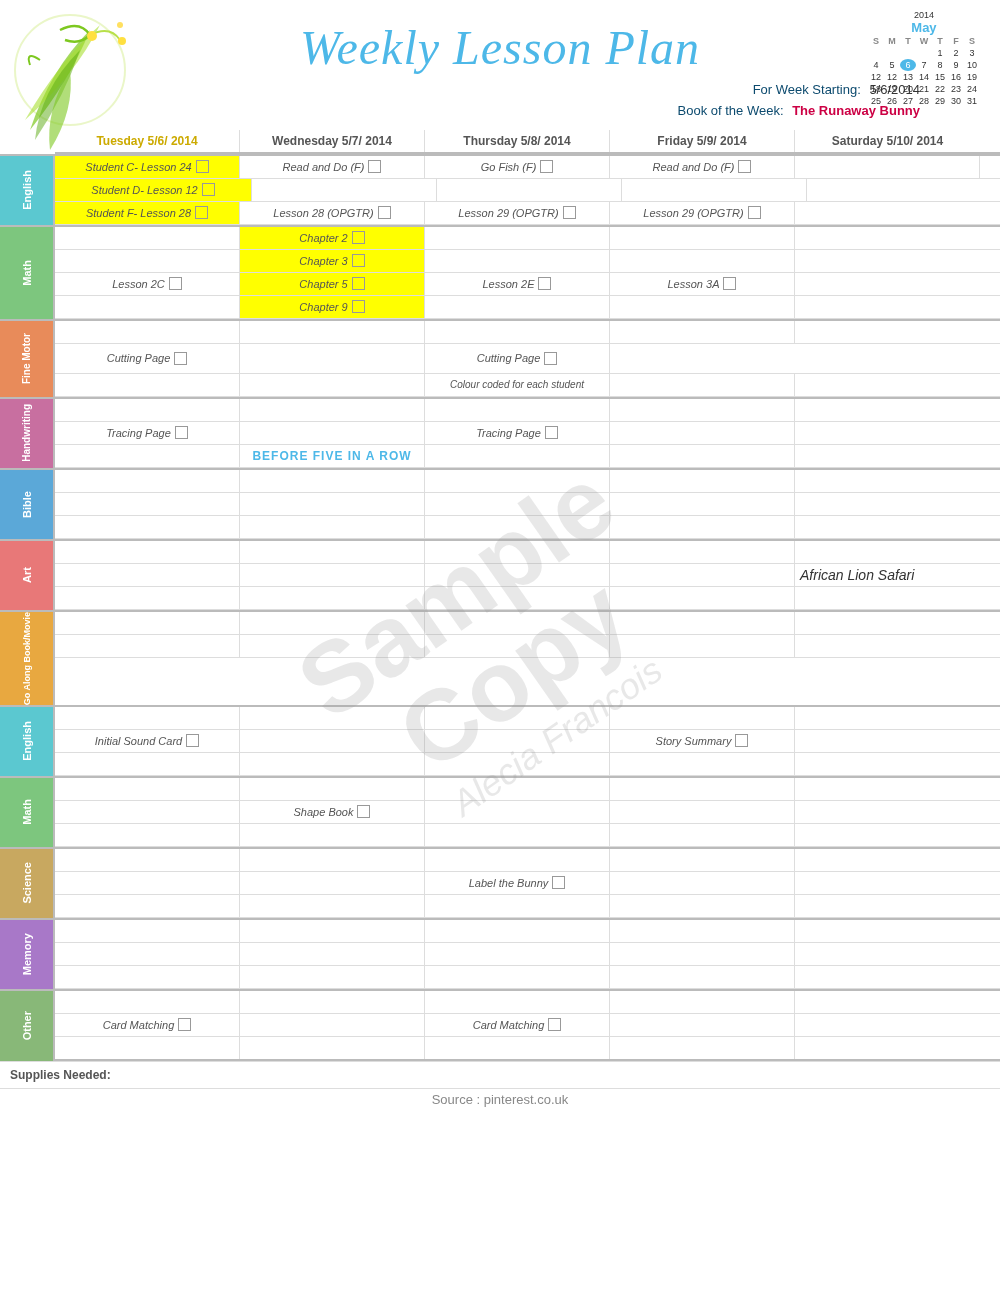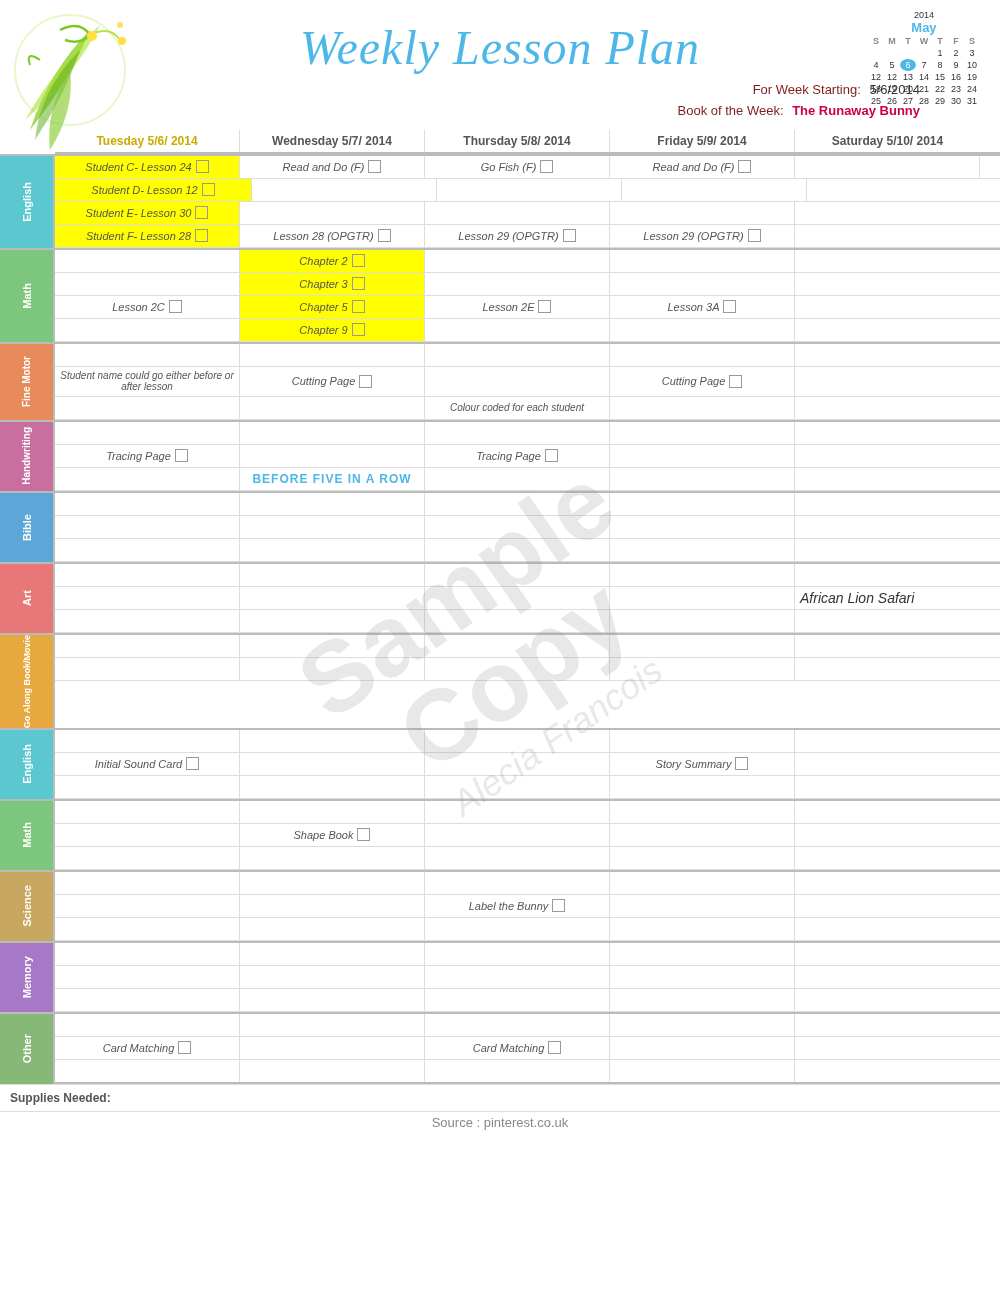--- a/index.html
+++ b/index.html
@@ -3,21 +3,21 @@
   <meta charset="utf-8">
   <style>
     * { margin: 0; padding: 0; box-sizing: border-box; }
     body { width: 1000px; min-height: 1310px; background: #fff; font-family: Arial, sans-serif; position: relative; overflow-x: hidden; }
 
     
     .title-section { text-align: center; padding: 20px 0 5px; }
     .main-title { font-family: 'Georgia', serif; font-style: italic; font-size: 48px; color: #4db8e8; letter-spacing: 1px; }
 
     .week-info { text-align: right; padding-right: 80px; font-size: 13px; color: #333; line-height: 1.6; }
-    .week-info span.label { color: #7f1d1d; }
+    .week-info span.label { color: #0c4a6e; }
     .week-info span.value { color: #333; }
     .week-info span.book-value { color: #e05; font-weight: bold; }
 
     
     .mini-cal { position: absolute; top: 10px; right: 20px; font-size: 10px; text-align: center; }
     .mini-cal .cal-year { font-size: 9px; color: #333; }
     .mini-cal .cal-month { font-size: 13px; font-weight: bold; color: #4db8e8; }
     .mini-cal table { border-collapse: collapse; font-size: 9px; }
     .mini-cal table th { color: #888; padding: 1px 3px; }
     .mini-cal table td { padding: 1px 3px; text-align: center; color: #333; }
@@ -184,30 +184,20 @@
       <div class="cell" style="width:197px; border-right:1px solid #ddd; display:flex; align-items:center; justify-content:center; font-size:11px; color:#555; padding:2px 5px; background:#ffff00;">
         <span style="font-style:italic;">Student D- Lesson 12</span>
         <span class="checkbox" style="width:13px;height:13px;border:1px solid #999;display:inline-block;margin-left:4px;flex-shrink:0;"></span>
       </div>
       <div style="width:185px; border-right:1px solid #ddd;"></div>
       <div style="width:185px; border-right:1px solid #ddd;"></div>
       <div style="width:185px; border-right:1px solid #ddd;"></div>
       <div style="width:185px;"></div>
     </div>
 
-    <div class="row" style="display:flex; border-bottom:1px solid #ddd; min-height:22px;">
-      <div class="cell" style="width:185px; border-right:1px solid #ddd; display:flex; align-items:center; justify-content:center; font-size:11px; color:#555; padding:2px 5px; background:#ffff00;">
-        <span style="font-style:italic;">Student E- Lesson 30</span>
-        <span class="checkbox" style="width:13px;height:13px;border:1px solid #999;display:inline-block;margin-left:4px;flex-shrink:0;"></span>
-      </div>
-      <div style="width:185px; border-right:1px solid #ddd;"></div>
-      <div style="width:185px; border-right:1px solid #ddd;"></div>
-      <div style="width:185px; border-right:1px solid #ddd;"></div>
-      <div style="width:185px;"></div>
-    </div>
 
     <div class="row" style="display:flex; border-bottom:1px solid #ddd; min-height:22px;">
       <div class="cell" style="width:185px; border-right:1px solid #ddd; display:flex; align-items:center; justify-content:center; font-size:11px; color:#555; padding:2px 5px; background:#ffff00;">
         <span style="font-style:italic;">Student F-  Lesson 28</span>
         <span class="checkbox" style="width:13px;height:13px;border:1px solid #999;display:inline-block;margin-left:4px;flex-shrink:0;"></span>
       </div>
       <div class="cell" style="width:185px; border-right:1px solid #ddd; display:flex; align-items:center; justify-content:center; font-size:11px; color:#555; padding:2px 5px;">
         <span style="font-style:italic;">Lesson 28 (OPGTR)</span>
         <span class="checkbox" style="width:13px;height:13px;border:1px solid #999;display:inline-block;margin-left:4px;flex-shrink:0;"></span>
       </div>
@@ -291,23 +281,20 @@
   </div>
   <div class="subject-rows" style="flex:1;">
     <div style="display:flex; border-bottom:1px solid #ddd; min-height:22px;">
       <div style="width:185px; border-right:1px solid #ddd; min-height:22px;"></div>
       <div style="width:185px; border-right:1px solid #ddd; min-height:22px;"></div>
       <div style="width:185px; border-right:1px solid #ddd; min-height:22px;"></div>
       <div style="width:185px; border-right:1px solid #ddd; min-height:22px;"></div>
       <div style="width:185px; min-height:22px;"></div>
     </div>
     <div style="display:flex; border-bottom:1px solid #ddd; min-height:30px;">
-      <div class="cell" style="width:185px; border-right:1px solid #ddd; display:flex; align-items:center; justify-content:center; font-size:10px; color:#555; padding:2px 5px; text-align:center;">
-        <span style="font-style:italic; text-align:center;">Student name could go either before or after lesson</span>
-      </div>
       <div class="cell" style="width:185px; border-right:1px solid #ddd; display:flex; align-items:center; justify-content:center; font-size:11px; color:#555; padding:2px 5px;">
         <span style="font-style:italic;">Cutting Page</span>
         <span class="checkbox" style="width:13px;height:13px;border:1px solid #999;display:inline-block;margin-left:4px;flex-shrink:0;"></span>
       </div>
       <div class="cell" style="width:185px; border-right:1px solid #ddd; display:flex; align-items:center; justify-content:center; font-size:11px; color:#555; padding:2px 5px;"></div>
       <div class="cell" style="width:185px; border-right:1px solid #ddd; display:flex; align-items:center; justify-content:center; font-size:11px; color:#555; padding:2px 5px;">
         <span style="font-style:italic;">Cutting Page</span>
         <span class="checkbox" style="width:13px;height:13px;border:1px solid #999;display:inline-block;margin-left:4px;flex-shrink:0;"></span>
       </div>
       <div style="width:185px; min-height:22px;"></div>

